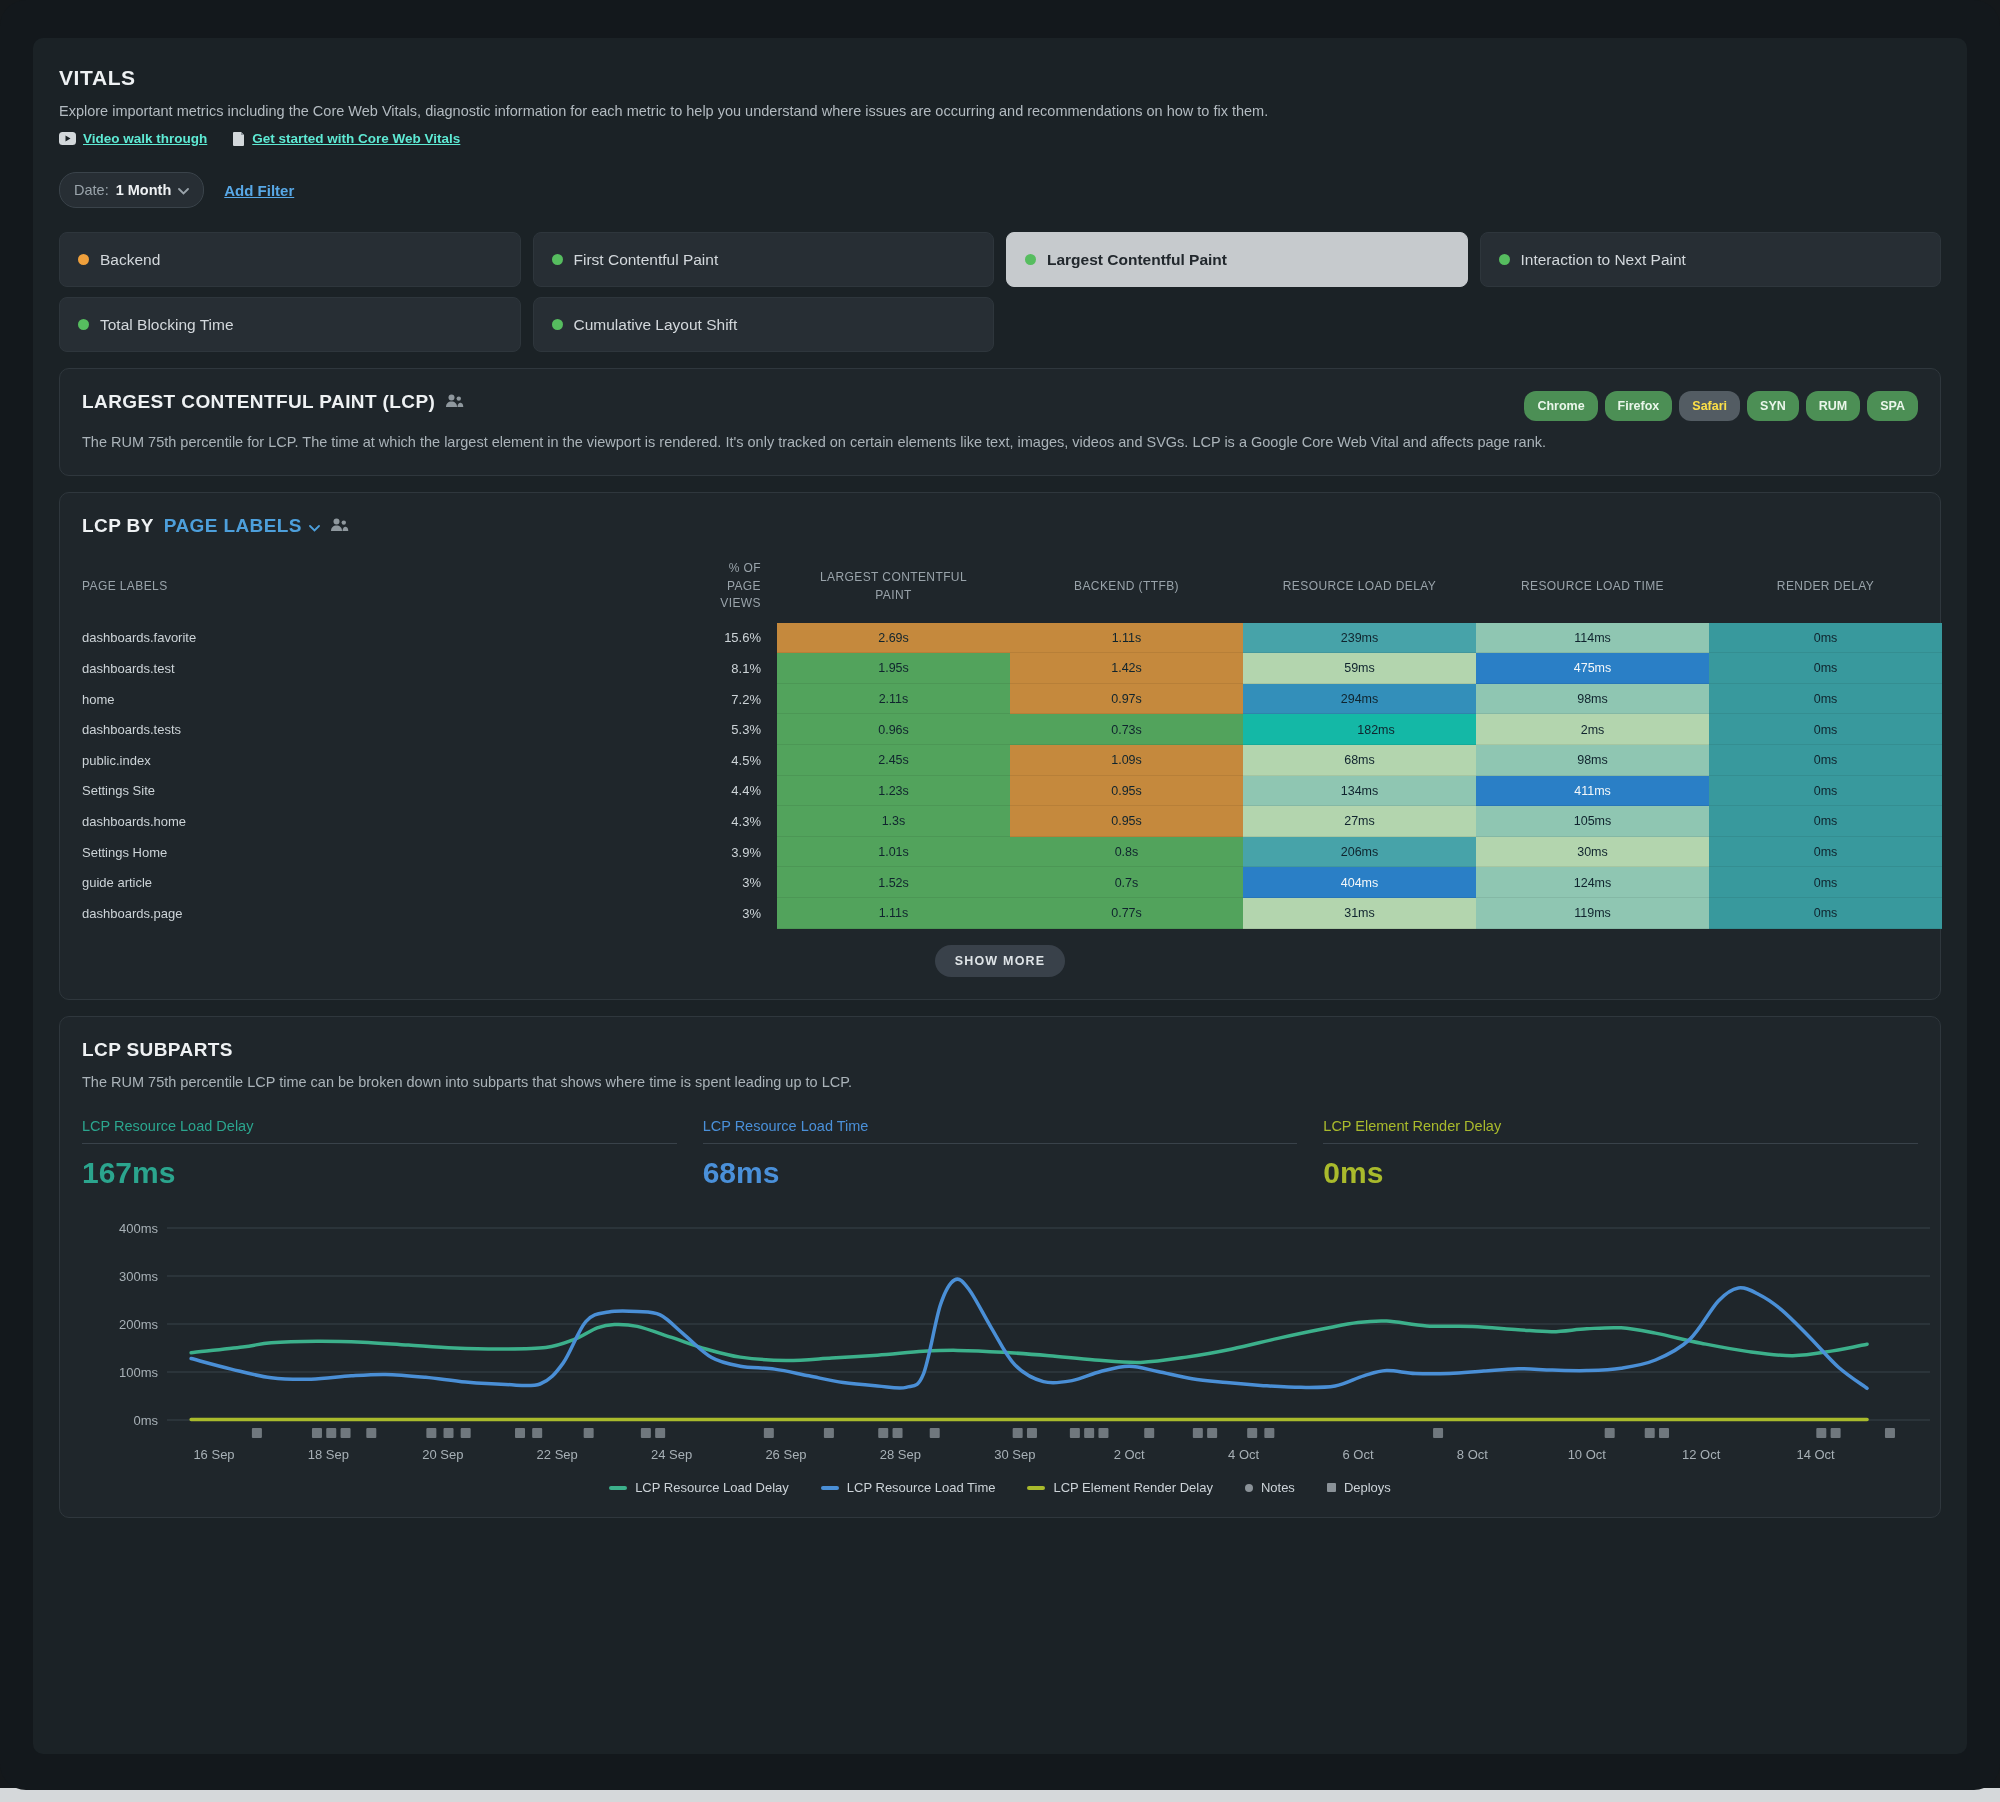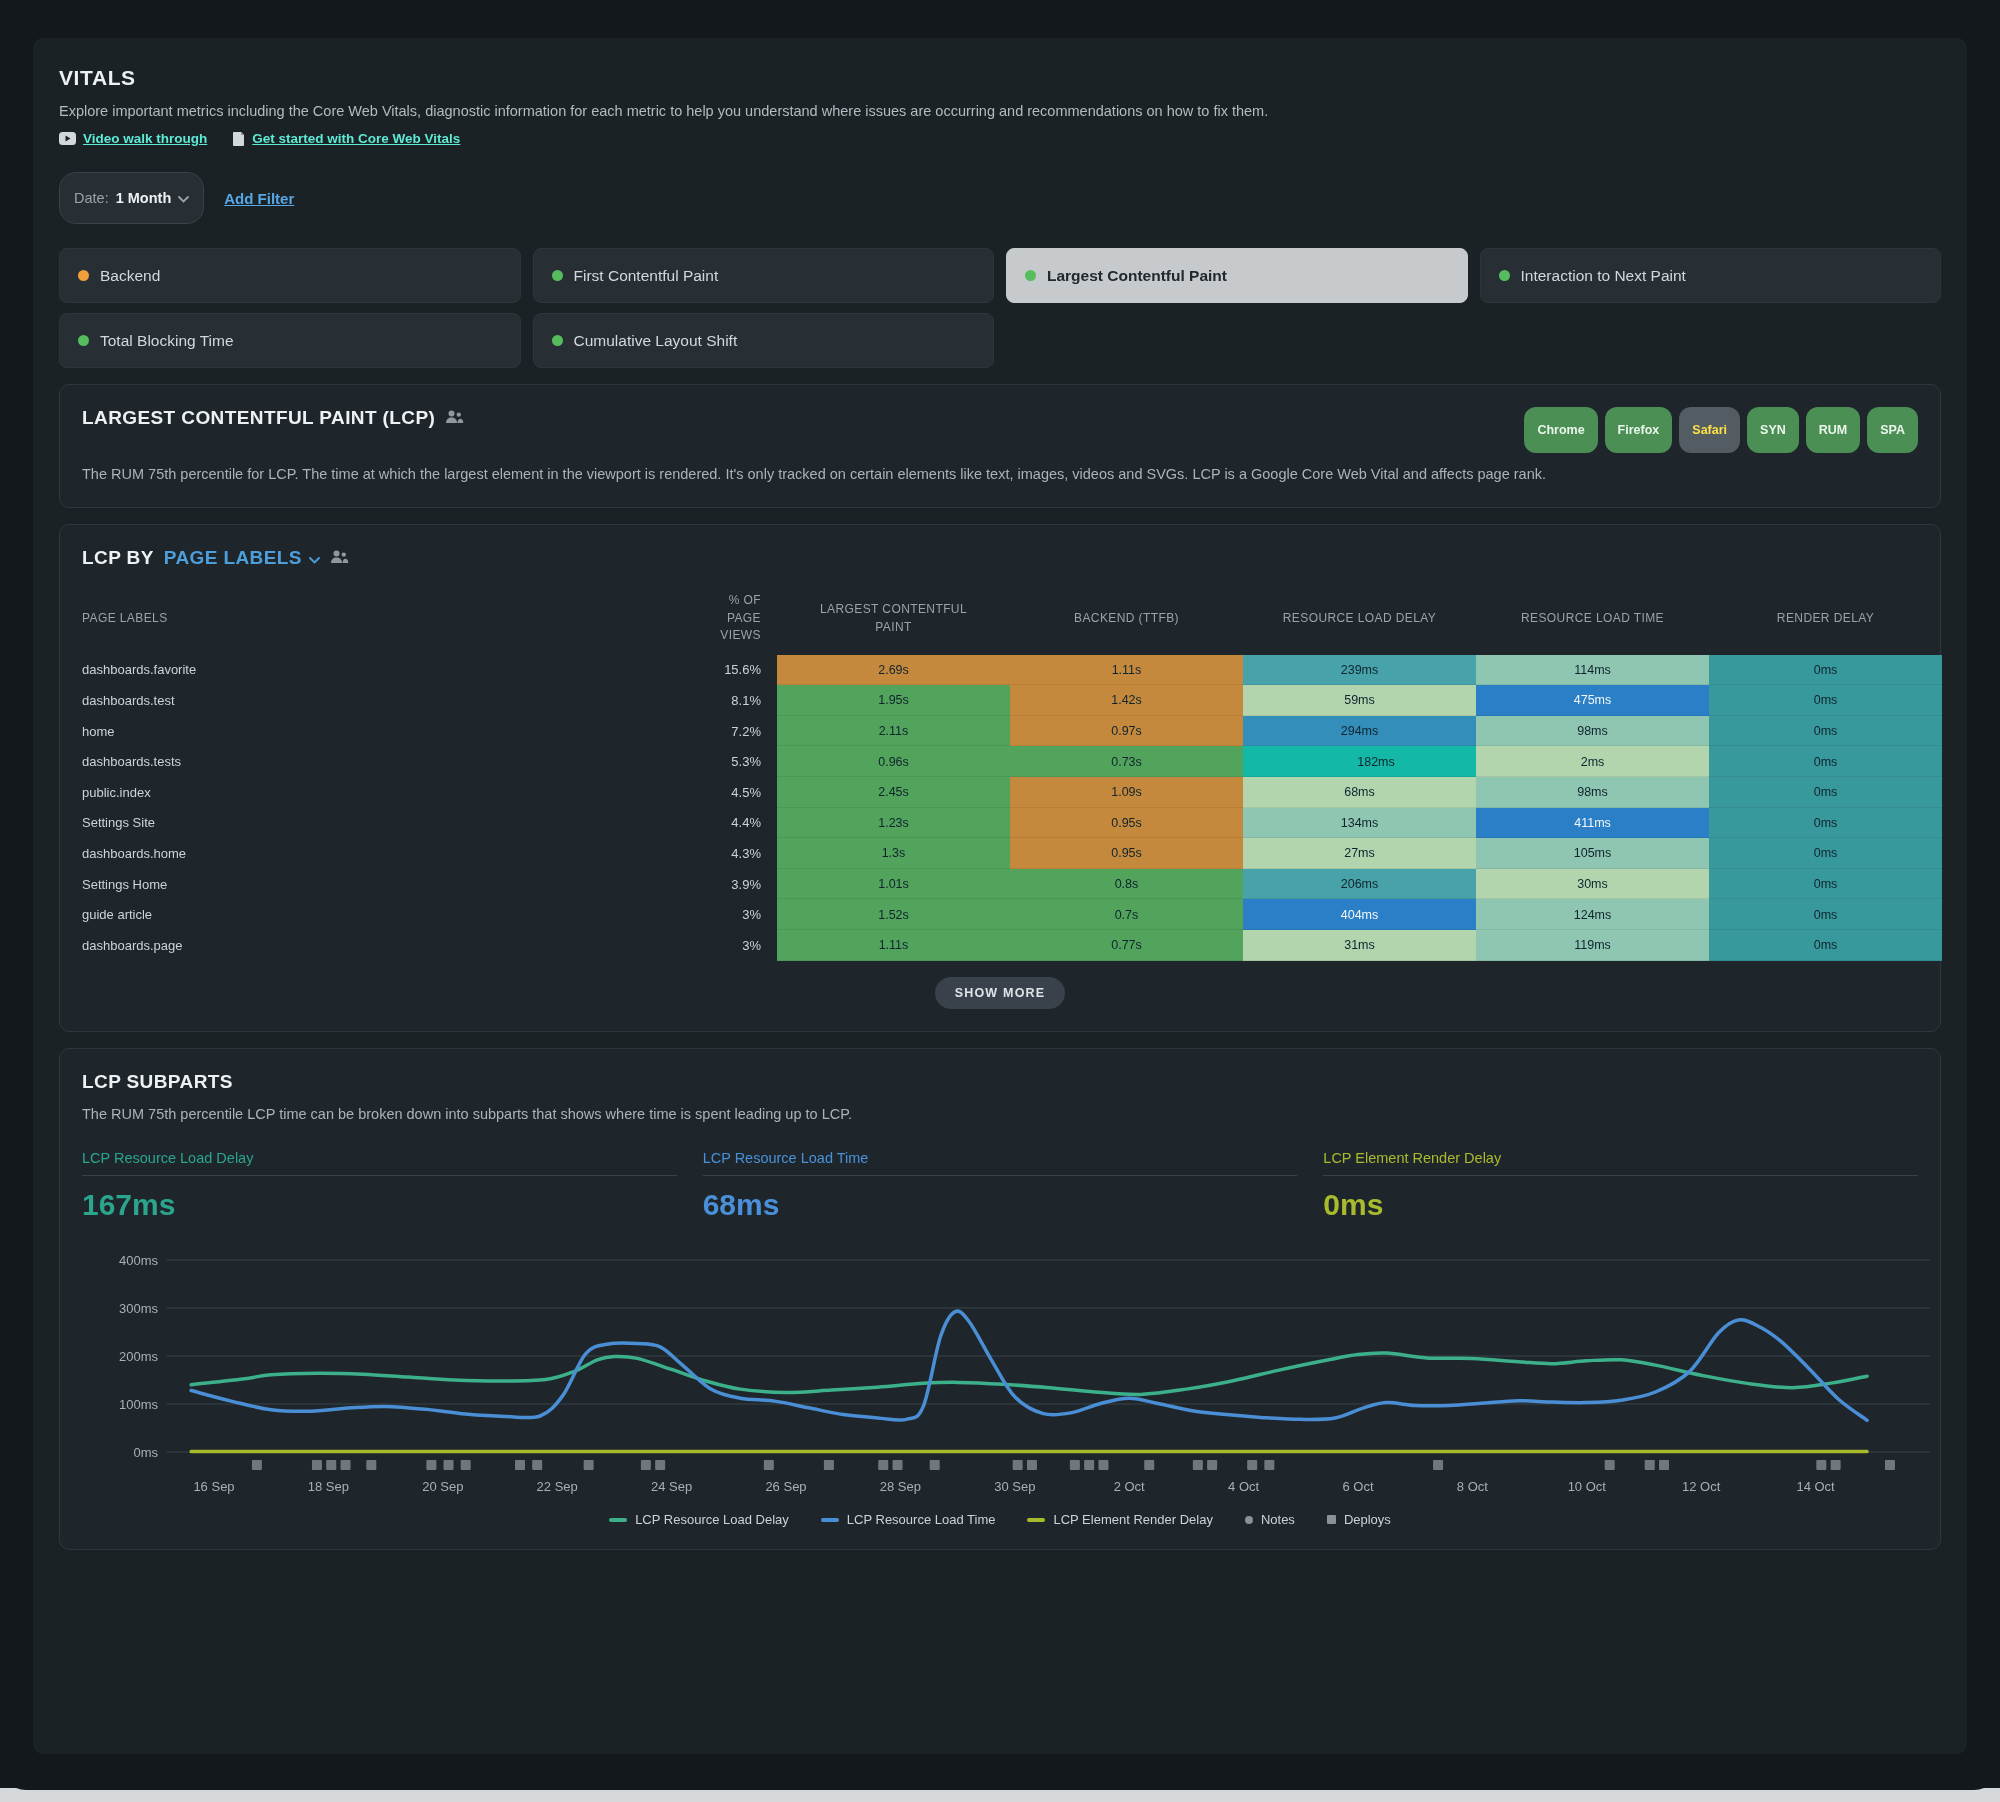--- a/index.html
+++ b/index.html
@@ -9,40 +9,40 @@
   .window { position:absolute; left:0; top:0; width:2000px; height:1790px; background:#13181c; border-radius:26px; z-index:1; }
   .panel { position:absolute; left:33px; top:38px; right:33px; bottom:36px; background:#1b2226; border-radius:10px; padding:28px 26px 14px 26px; overflow:hidden; }
 
   .page-title { color:#eef1f3; font-size:21px; font-weight:800; letter-spacing:.6px; }
   .page-desc { color:#b3bbc1; font-size:14.5px; margin-top:13px; }
   .links-row { display:flex; align-items:center; gap:26px; margin-top:12px; }
   .hlink { display:flex; align-items:center; gap:7px; color:#5eead4; font-size:13.5px; font-weight:700; text-decoration:underline; cursor:pointer; }
   .hlink svg { display:block; }
 
   .filter-row { display:flex; align-items:center; gap:20px; margin-top:26px; }
-  .date-pill { display:flex; align-items:flex-start; gap:7px; background:#272e34; border:1px solid #3a434a; border-radius:17px; padding:17px 14px; font-size:14.5px; cursor:pointer; }
+  .date-pill { display:flex; align-items:flex-start; gap:7px; background:#272e34; border:1px solid #3a434a; border-radius:17px; padding:9px 14px; font-size:14.5px; cursor:pointer; }
   .date-pill .k { color:#9aa4ab; }
   .date-pill .v { color:#eef1f3; font-weight:700; }
   .add-filter { color:#58a8e6; font-size:15px; font-weight:700; text-decoration:underline; cursor:pointer; }
 
   .tiles { display:grid; grid-template-columns:repeat(4,1fr); gap:10px 12px; margin-top:24px; }
   .tile { height:55px; background:#272e34; border:1px solid #2e363c; border-radius:8px; display:flex; align-items:center; gap:11px; padding:0 18px; cursor:pointer; }
   .tile .dot { width:11px; height:11px; border-radius:50%; flex:0 0 auto; }
   .tile .tile-label { color:#d3d8dc; font-size:15.5px; }
   .tile.selected { background:#c6cacd; border-color:#c6cacd; }
   .tile.selected .tile-label { color:#22282d; font-weight:600; }
 
   .card { background:#1f262b; border:1px solid #2f373d; border-radius:10px; margin-top:16px; padding:22px; }
   .card-title-row { display:flex; align-items:flex-start; justify-content:space-between; }
   .card-title { color:#eef1f3; font-size:19px; font-weight:800; letter-spacing:.4px; display:flex; align-items:center; gap:10px; }
   .card-title .blue { color:#4d9fdb; }
   .card-desc { color:#aab3b9; font-size:14.5px; margin-top:12px; line-height:1.35; max-width:1470px; }
 
   .badges { display:flex; gap:7px; }
-  .badge { border-radius:12px; padding:16px 13px; font-size:12.5px; font-weight:600; }
+  .badge { border-radius:12px; padding:8px 13px; font-size:12.5px; font-weight:600; }
   .badge.green { background:#4c8f55; color:#eaf6ea; }
   .badge.gray { background:#535c63; color:#fde047; }
 
   .gauge-wrap { margin-top:30px; padding-bottom:6px; position:relative; }
   .gauge-marker { position:absolute; top:0; transform:translateX(-50%); text-align:center; }
   .gauge-marker .val { font-size:23px; font-weight:800; }
   .gauge-marker .tri { width:0; height:0; border-left:7px solid transparent; border-right:7px solid transparent; margin:4px auto 0; }
   .gauge-bar { display:flex; height:10px; border-radius:2px; overflow:hidden; margin-top:42px; }
   .gauge-bar .seg { height:100%; }
   .gauge-ticks { position:relative; height:24px; margin-top:8px; }

